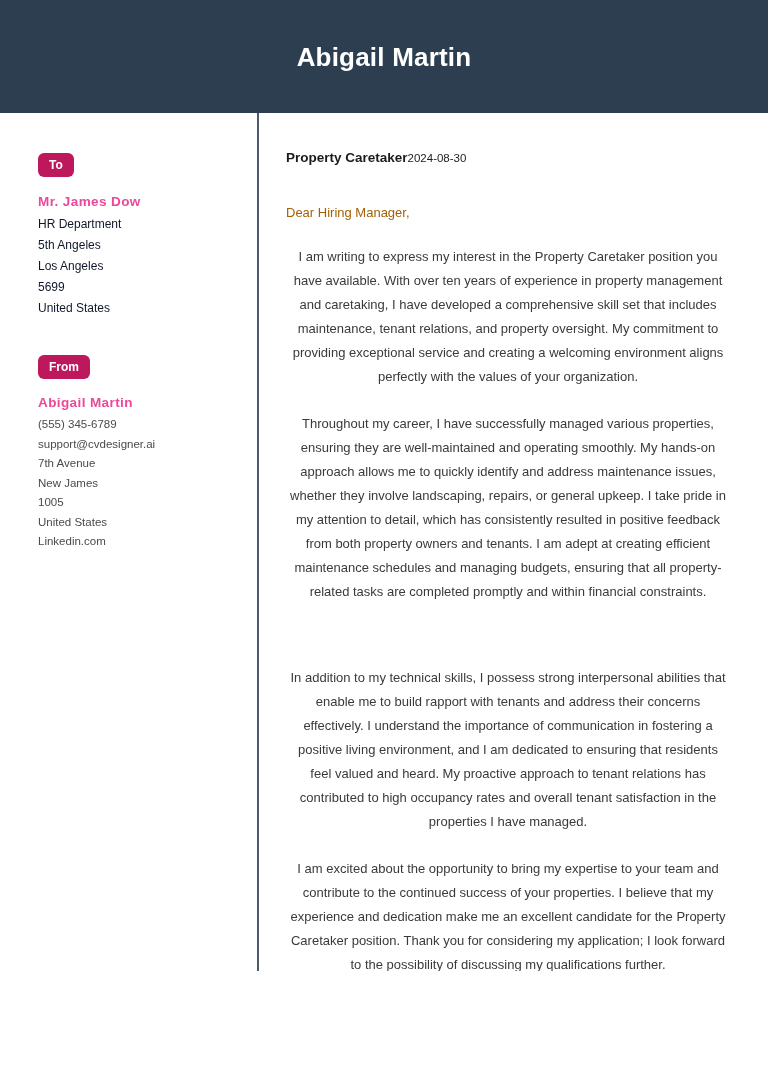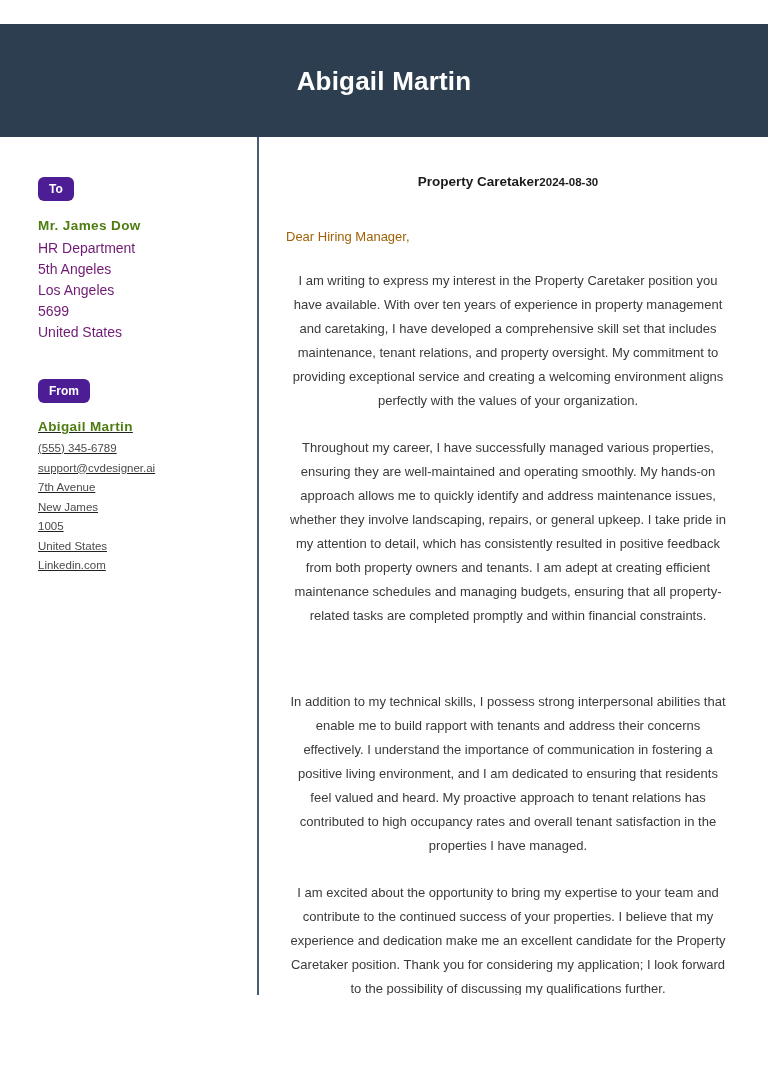--- a/index.html
+++ b/index.html
@@ -13,21 +13,20 @@
     font-family: "Liberation Sans", sans-serif;
     color: #222222;
     -webkit-font-smoothing: antialiased;
   }
   .page {
     position: relative;
     width: 768px;
     height: 971px;
     background: #ffffff;
     overflow: hidden;
-    margin-top: 24px;
   }
 
   
   .header {
     position: absolute;
     top: 0;
     left: 0;
     width: 768px;
     height: 113px;
     background: #2c3e50;
@@ -57,47 +56,46 @@
   .sidebar {
     position: absolute;
     left: 0;
     top: 113px;
     width: 257px;
     padding: 40px 22px 0 38px;
     box-sizing: border-box;
   }
   .badge {
     display: inline-block;
-    background: #4c1d95;
+    background: #be185d;
     color: #ffffff;
     font-size: 12px;
     font-weight: bold;
     border-radius: 6px;
     padding: 6px 11px 6px 11px;
     line-height: 1;
   }
   .addr-block {
     margin-top: 14px;
   }
   .addr-name {
     font-size: 13.5px;
     font-weight: bold;
-    color: #4d7c0f;
+    color: #ec4899;
     letter-spacing: 0.4px;
     line-height: 21px;
     margin-bottom: 2px;
   }
   .addr-line {
-    font-size: 14px;
-    color: #701a75;
+    font-size: 12px;
+    color: #0f172a;
     line-height: 21px;
   }
   .from-section {
     margin-top: 36px;
-    text-decoration: underline;
   }
   .from-section .addr-line {
     font-size: 11.5px;
     color: #4a4a4a;
     line-height: 19.5px;
   }
   .from-section .addr-name {
     font-size: 13.5px;
     line-height: 20px;
   }
@@ -107,31 +105,31 @@
     position: absolute;
     left: 286px;
     top: 113px;
     width: 444px;
     padding-top: 37px;
     box-sizing: border-box;
   }
   .letter-head {
     display: flex;
     align-items: baseline;
-    justify-content: center;
+    justify-content: flex-start;
     margin-bottom: 37px;
   }
   .job-title {
     font-size: 13.5px;
     font-weight: bold;
     color: #1b1b1b;
   }
   .letter-date {
     font-size: 11.5px;
-    font-weight: bold;
+    font-weight: normal;
     color: #1b1b1b;
   }
   .salutation {
     font-size: 13px;
     color: #a16207;
     line-height: 21px;
     margin-bottom: 22px;
   }
   .para {
     font-size: 13px;

